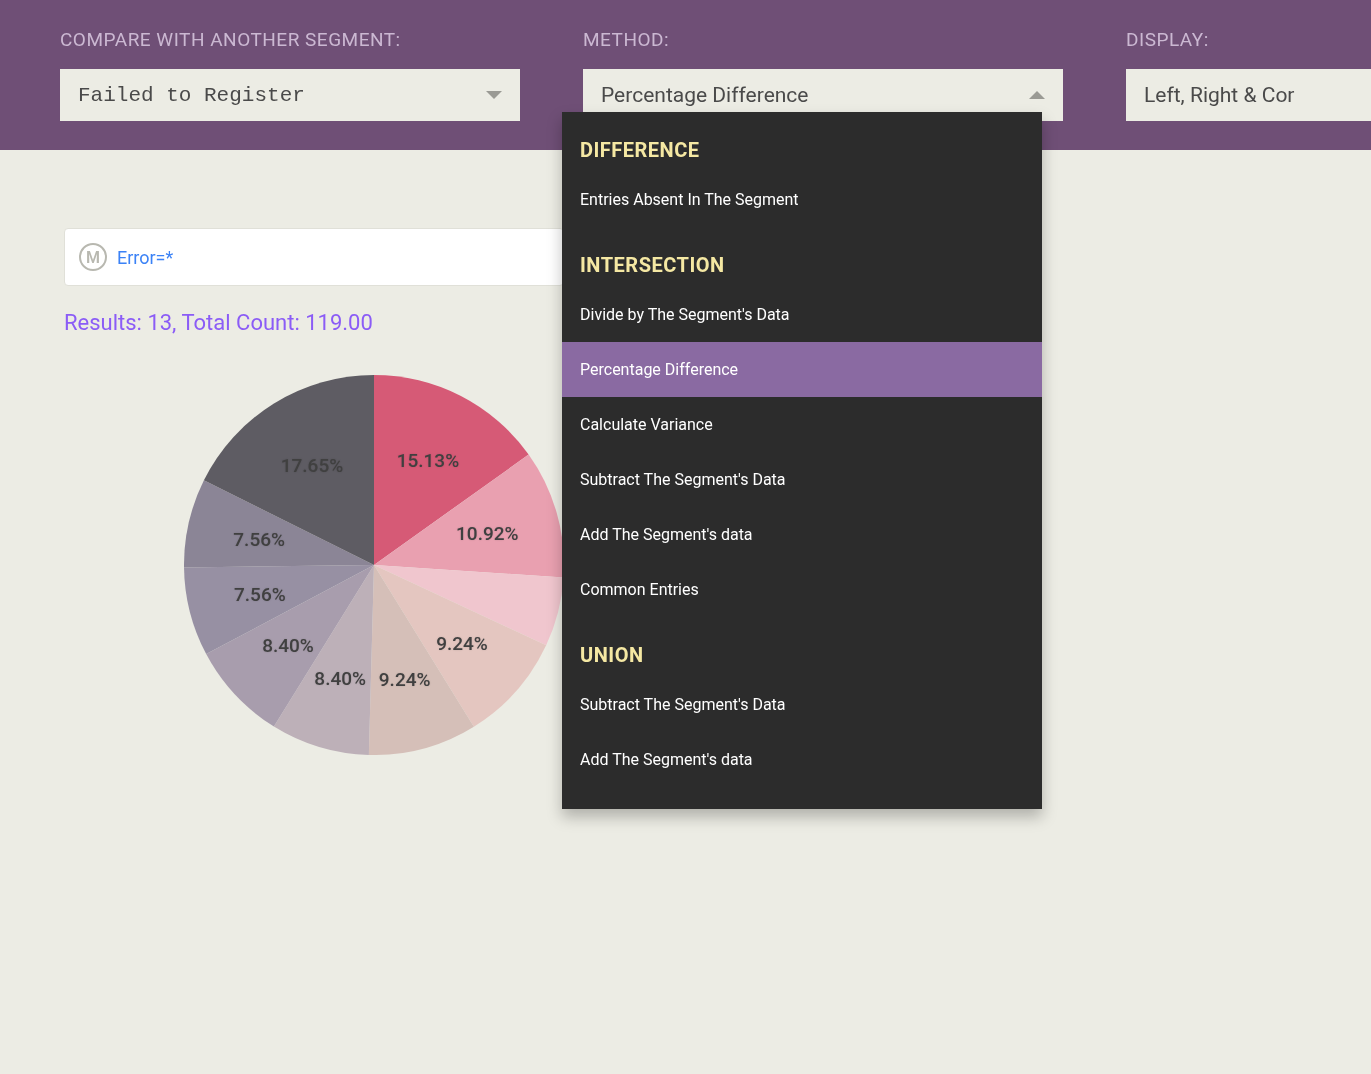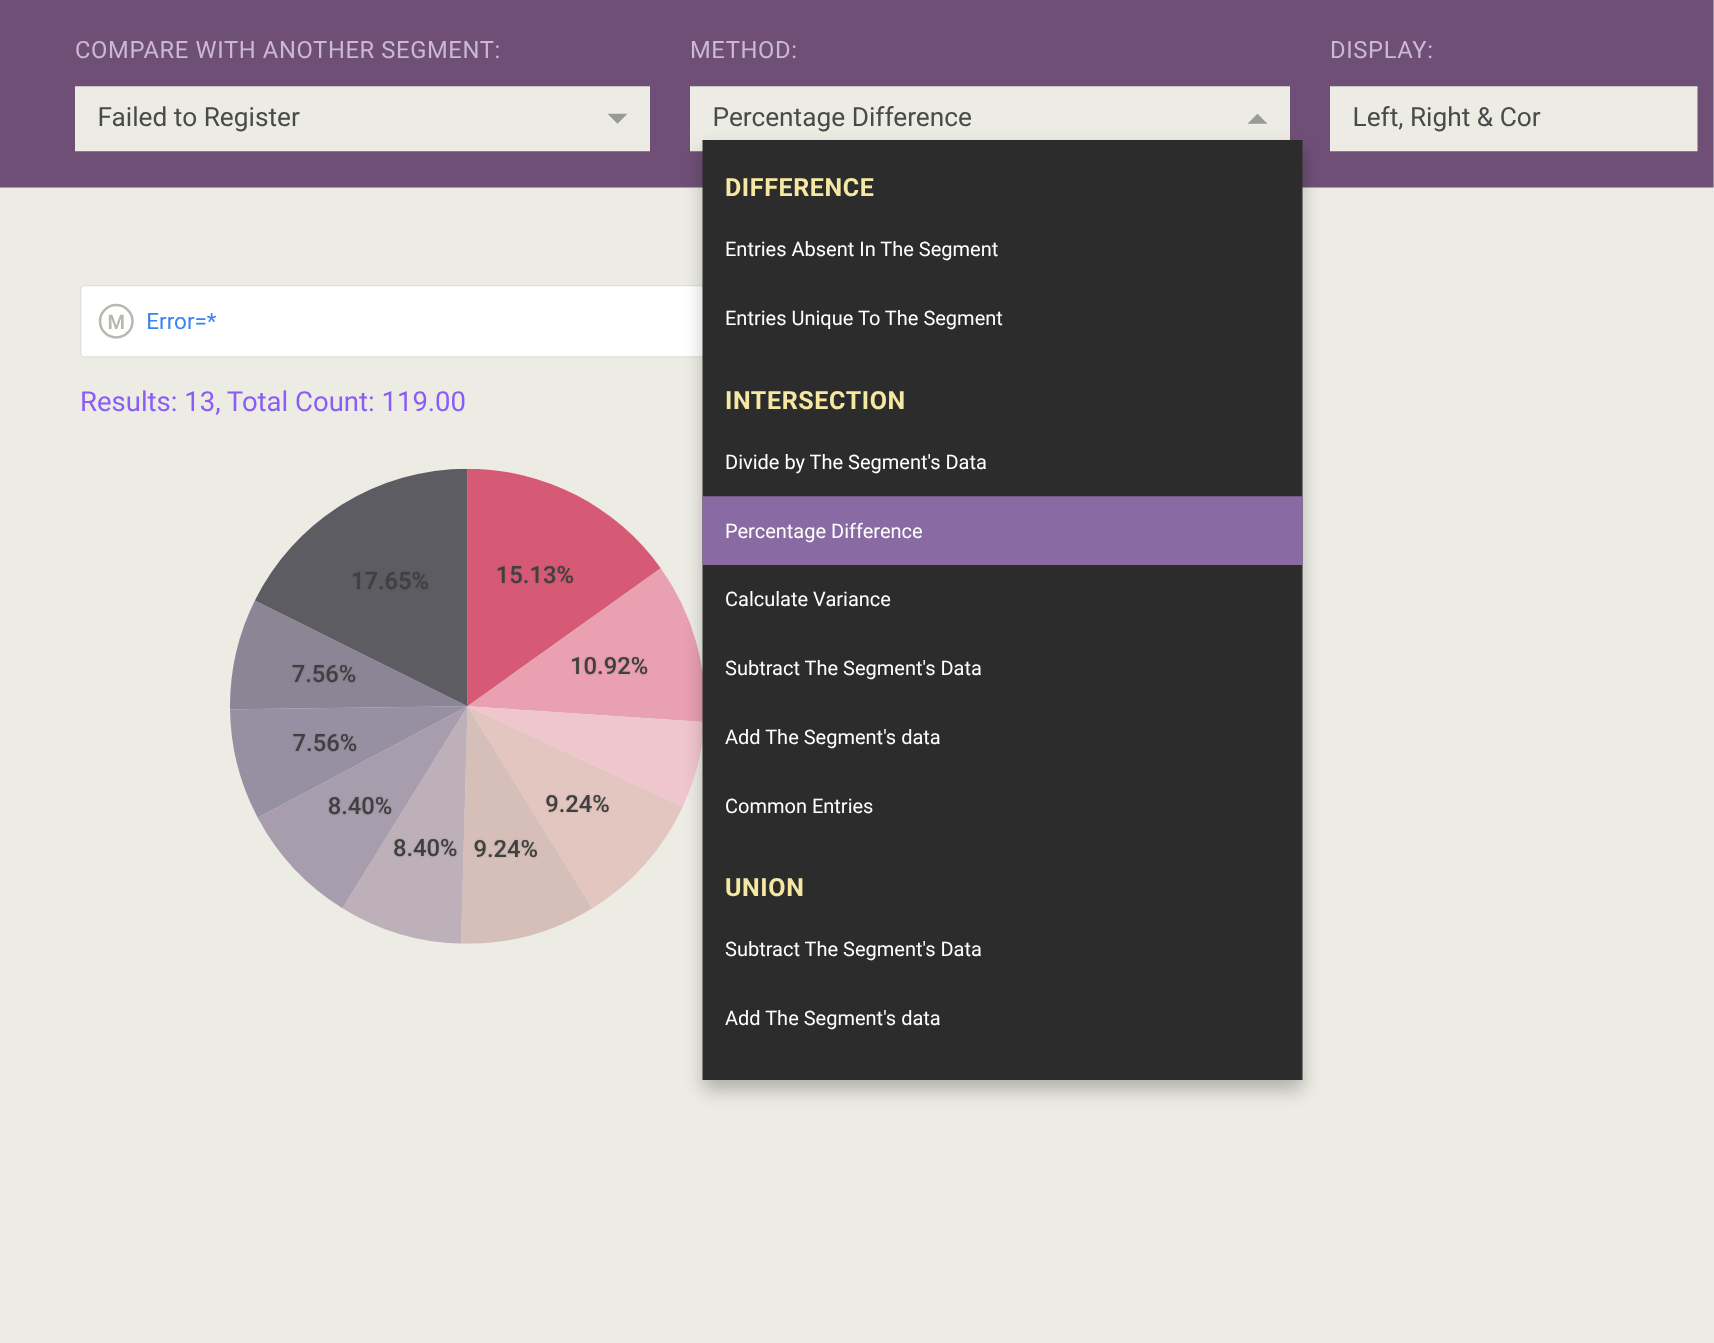--- a/index.html
+++ b/index.html
@@ -10,21 +10,21 @@
     height: 1074px;
     overflow: hidden;
     position: relative;
   }
 
   .header-bar {
     background: #6f4f76;
     height: 150px;
     padding: 28px 0 0 60px;
     display: flex;
-    gap: 32px;
+    gap: 63px;
   }
   .hdr-group {
     display: flex;
     flex-direction: column;
   }
   .hdr-label {
     color: #cbb8d2;
     font-size: 19px;
     letter-spacing: 0.5px;
     margin-bottom: 18px;
@@ -33,21 +33,21 @@
     background: #ecece4;
     height: 52px;
     display: flex;
     align-items: center;
     justify-content: space-between;
     padding: 0 18px;
     color: #4a4a4a;
     font-size: 21px;
     cursor: pointer;
   }
-  .select-box.compare { width: 460px; }
+  .select-box.compare { width: 460px; font-family: Liberation Mono, monospace; }
   .select-box.method  { width: 480px; }
   .select-box.display { width: 294px; min-width: 294px; }
 
   .caret {
     width: 0; height: 0;
     border-left: 8px solid transparent;
     border-right: 8px solid transparent;
   }
   .caret-down { border-top: 8px solid #9a9a94; }
   .caret-up   { border-bottom: 8px solid #9a9a94; }
@@ -176,21 +176,20 @@
         <path d="M 100 100 L 11.682308549657733 146.9040017150151 A 100 100 0 0 1 0.008704864787716815 101.3194306282905 Z" fill="#9790a3"></path>
         <path d="M 100 100 L 0.008704864787716815 101.3194306282905 A 100 100 0 0 1 10.475435167518853 55.442707762310334 Z" fill="#8b8596"></path>
         <path d="M 100 100 L 10.475435167518853 55.442707762310334 A 100 100 0 0 1 100.00000000000007 0 Z" fill="#5e5c63"></path>
       </svg>
   <div class="pie-label" style="left: 243.908px; top: 85.2587px;">15.13%</div><div class="pie-label" style="left: 303.307px; top: 157.775px;">10.92%</div><div class="pie-label" style="left: 278.02px; top: 268.29px;">9.24%</div><div class="pie-label" style="left: 220.656px; top: 303.741px;">9.24%</div><div class="pie-label" style="left: 156.212px; top: 302.85px;">8.40%</div><div class="pie-label" style="left: 103.976px; top: 270.478px;">8.40%</div><div class="pie-label" style="left: 75.8825px; top: 219.224px;">7.56%</div><div class="pie-label" style="left: 75.1511px; top: 163.797px;">7.56%</div><div class="pie-label" style="left: 127.977px; top: 89.8502px;">17.65%</div></div>
 </div>
 
 <div class="dropdown" id="dropdown">
     <div class="dd-header">DIFFERENCE</div>
     <div class="dd-item">Entries Absent In The Segment</div>
-    <div class="dd-item">Entries Unique To The Segment</div>
     <div class="dd-header">INTERSECTION</div>
     <div class="dd-item">Divide by The Segment's Data</div>
     <div class="dd-item selected">Percentage Difference</div>
     <div class="dd-item">Calculate Variance</div>
     <div class="dd-item">Subtract The Segment's Data</div>
     <div class="dd-item">Add The Segment's data</div>
     <div class="dd-item">Common Entries</div>
     <div class="dd-header">UNION</div>
     <div class="dd-item">Subtract The Segment's Data</div>
     <div class="dd-item">Add The Segment's data</div>

